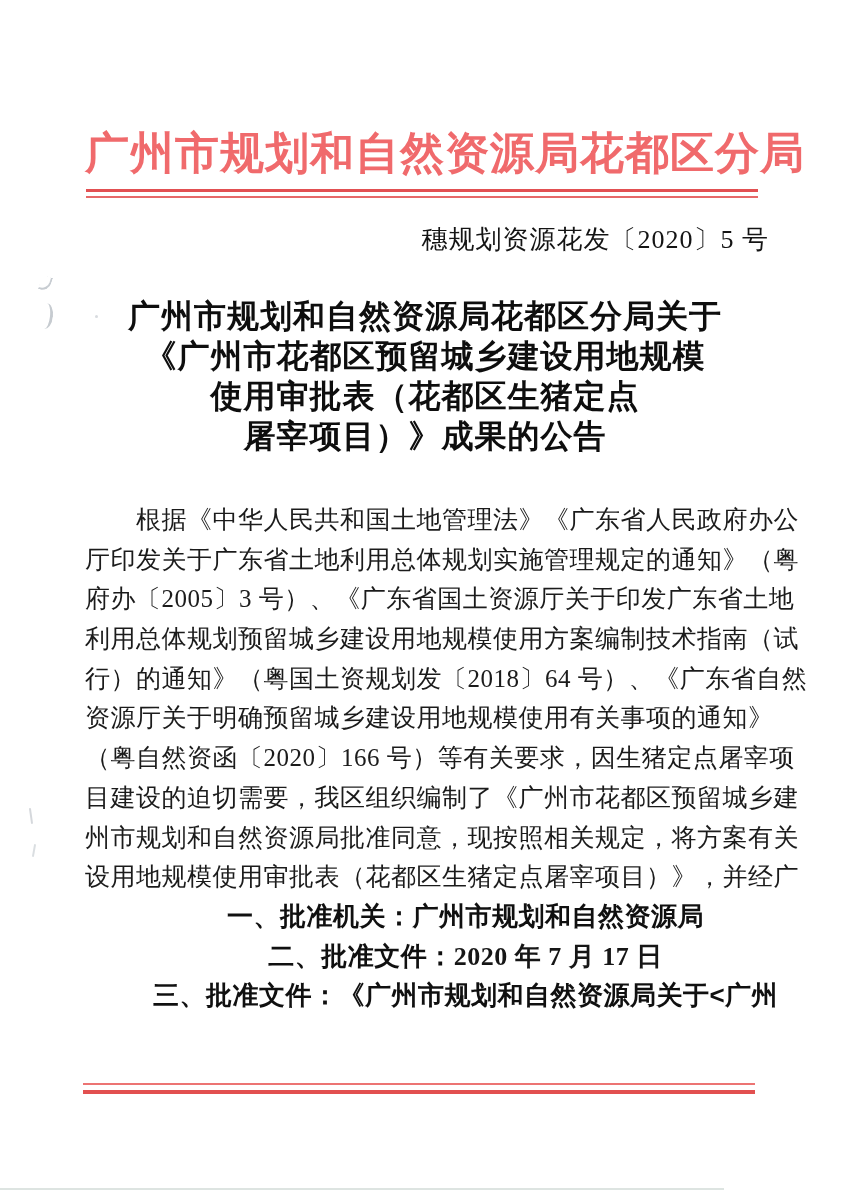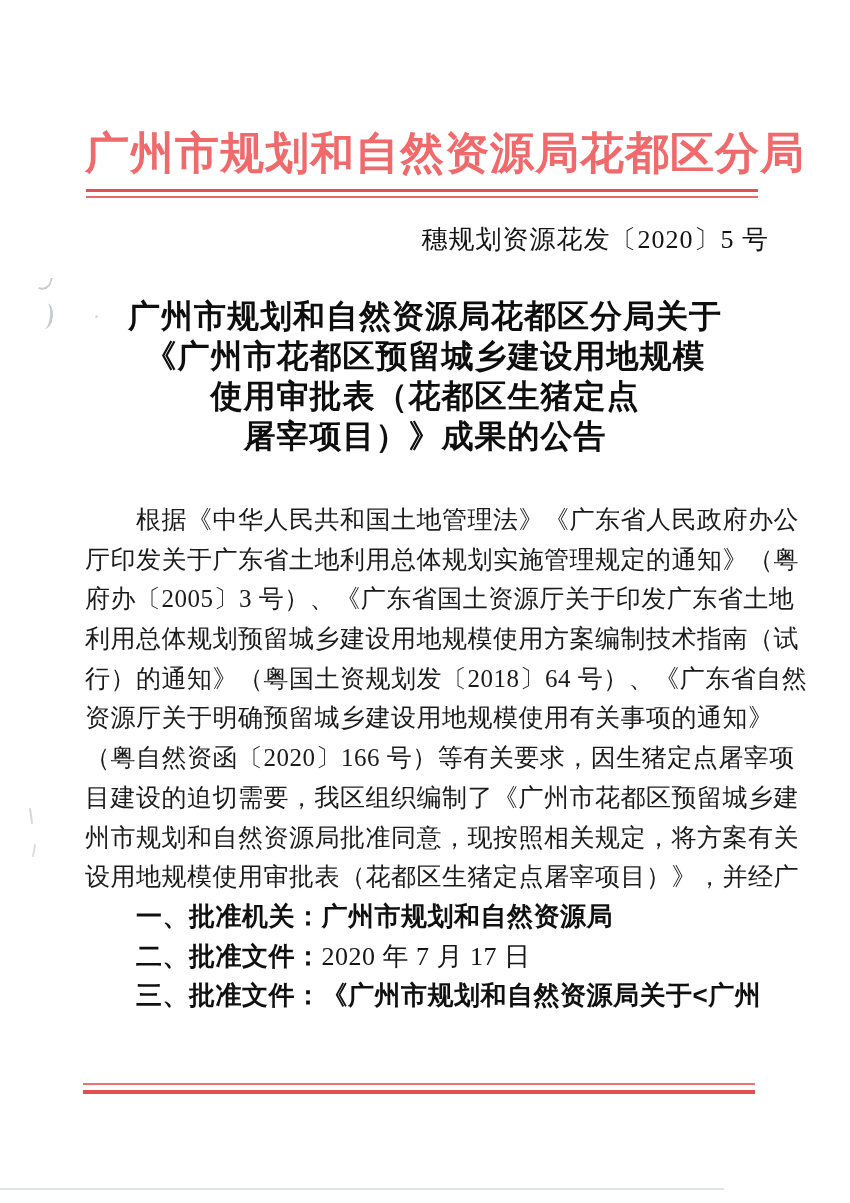--- a/index.html
+++ b/index.html
@@ -29,23 +29,24 @@
   .bodytext{
     position:absolute;top:500px;left:85px;width:710px;
     font-size:25px;line-height:39.7px;color:#1b1b1b;letter-spacing:0.5px;
   }
   .bline{white-space:nowrap;height:39.7px;}
   .indent{padding-left:51px;text-align:center;}
   .item{
     white-space:nowrap;height:39.7px;padding-left:51px;
     font-family:"Liberation Sans","DejaVu Sans",sans-serif;font-weight:700;color:#101010;
     font-size:26px;
+    text-align:center;
   }
   .item .val-serif{
-    font-family:"Liberation Serif","DejaVu Serif",serif;font-weight:400;color:#161616;
+    font-family:"Liberation Serif","DejaVu Serif",serif;font-weight:700;color:#161616;
   }
   
   .frule{position:absolute;left:83px;width:672px;}
   .frule-thin{top:1083px;height:2px;background:#ec7473;}
   .frule-thick{top:1090px;height:4px;background:#e25050;}
   
   .art{position:absolute;opacity:0.55;}
   .art-hook{
     left:40px;top:276px;width:9px;height:13px;
     border-right:2px solid #9aa3ad;border-bottom:2px solid #9aa3ad;

